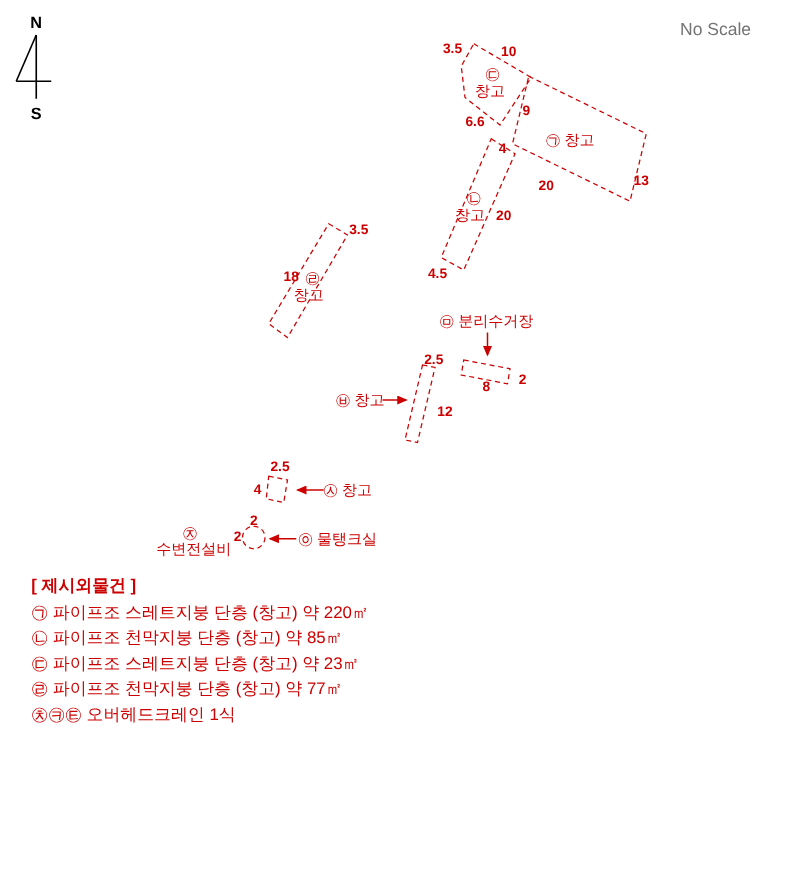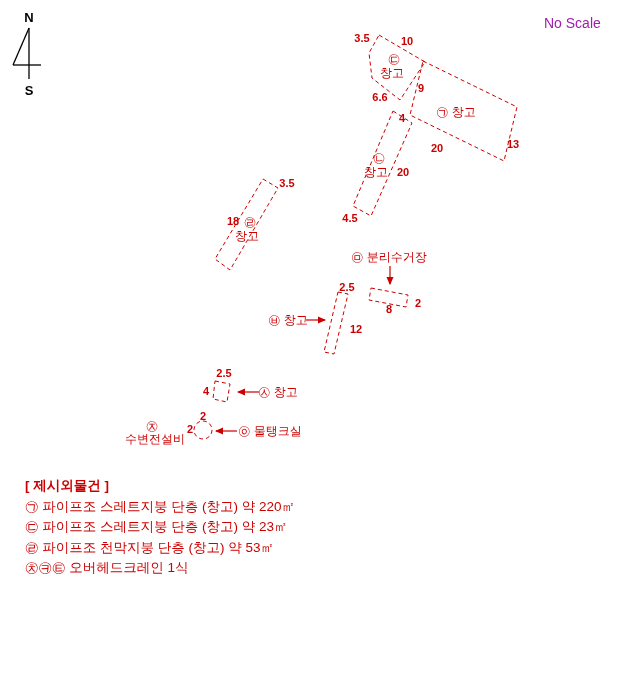--- a/index.html
+++ b/index.html
@@ -1,21 +1,21 @@
 <!DOCTYPE html>
 <html><head>
 <meta charset="utf-8">
 <style>
   html,body{margin:0;padding:0;background:#ffffff;}
   body{width:641px;height:700px;font-family:"Liberation Sans",sans-serif;}
   .stage{position:relative;width:641px;height:700px;background:#ffffff;overflow:hidden;}
   .stage svg{position:absolute;left:0;top:0;}
-  .scale-note{position:absolute;left:544px;top:15px;font-size:14px;color:#a21caf;white-space:nowrap;}
+  .scale-note{position:absolute;left:544px;top:15px;font-size:14px;color:#737373;white-space:nowrap;}
   .legend{position:absolute;left:25px;top:459px;font-size:13.5px;line-height:20.5px;white-space:nowrap;}
-  .legend-heading{font-weight:bold;margin-top:17px;}
+  .legend-heading{font-weight:bold;}
   .legend-line b{font-weight:normal;}
   svg text{font-family:"Liberation Sans",sans-serif;}
 </style>
 </head>
 <body>
 
 <div class="stage">
   <svg width="641" height="700" viewBox="0 0 641 700">
       <defs>
         <marker id="ah" markerWidth="7" markerHeight="6" refX="6" refY="3" orient="auto">
@@ -70,18 +70,19 @@
       <text x="278" y="396" fill="#cc0000" font-size="12" text-anchor="middle" font-weight="normal">㉦ 창고</text>
       <text x="270" y="435" fill="#cc0000" font-size="12" text-anchor="middle" font-weight="normal">㉧ 물탱크실</text>
       <text x="152" y="430" fill="#cc0000" font-size="12" text-anchor="middle" font-weight="normal">㉨</text>
       <text x="155" y="443" fill="#cc0000" font-size="12" text-anchor="middle" font-weight="normal">수변전설비</text>
     </svg>
   <div class="scale-note">No Scale</div>
   <div class="legend" style="color: rgb(204, 0, 0);">
     <div class="legend-heading">[ 제시외물건 ]</div>
     <div>
         <div class="legend-line"><span>㉠ </span>파이프조 스레트지붕 단층 (창고) 약 <b>220</b>㎡</div>
+        <div class="legend-line"><span>㉡ </span>파이프조 천막지붕 단층 (창고) 약 <b>85</b>㎡</div>
         <div class="legend-line"><span>㉢ </span>파이프조 스레트지붕 단층 (창고) 약 <b>23</b>㎡</div>
-        <div class="legend-line"><span>㉣ </span>파이프조 천막지붕 단층 (창고) 약 <b>53</b>㎡</div>
+        <div class="legend-line"><span>㉣ </span>파이프조 천막지붕 단층 (창고) 약 <b>77</b>㎡</div>
         <div class="legend-line"><span>㉩㉪㉫ </span>오버헤드크레인 <b>1</b>식</div>
       </div>
   </div>
 </div>
 
 </body></html>

